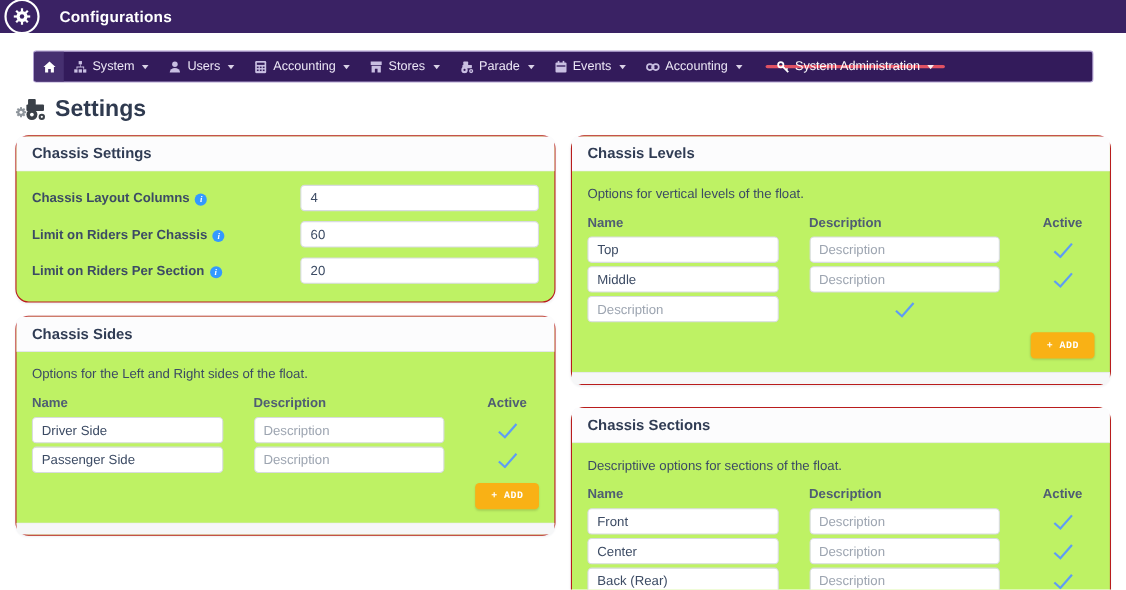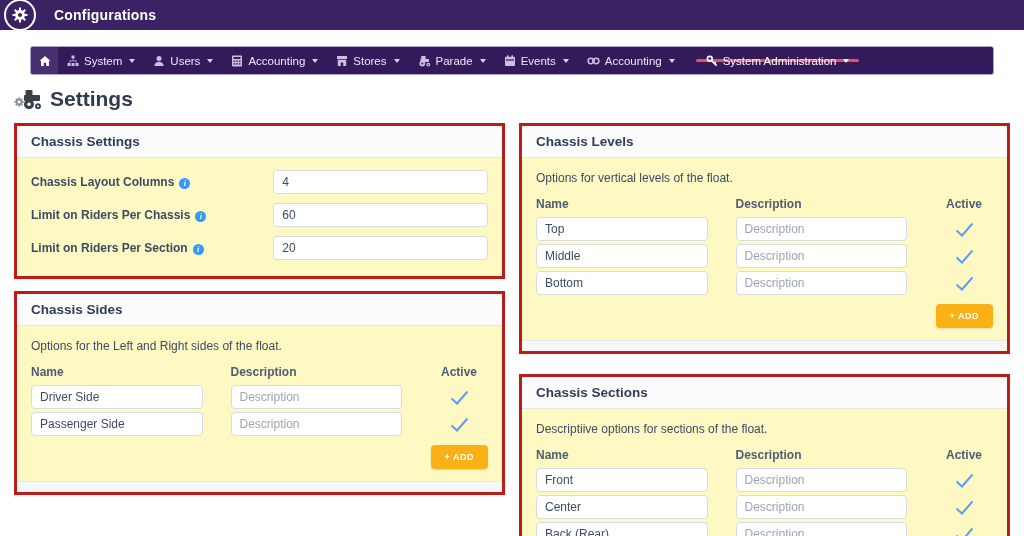--- a/index.html
+++ b/index.html
@@ -58,21 +58,21 @@
   .main { padding:10px 14px 0 14px; }
   .page-title-row { display:flex; align-items:center; gap:9px; margin:2px 0 12px 0; }
   .page-title { font-size:21px; font-weight:600; color:#2f3a4f; }
 
   .grid {
     display:grid; grid-template-columns:1fr 1fr; column-gap:14px; align-items:start;
   }
 
   
   .card {
-    background:#fef9c3; border:3px solid #b91c1c; border-radius:0;
+    background:#bef264; border:1px solid #b91c1c; border-radius:12px;
     box-shadow:0 1px 2px rgba(60,75,100,.08);
   }
   .card + .card { margin-top:12px; }
   .col-right .card + .card { margin-top:20px; }
   .card-header {
     padding:8px 14px; font-size:13.5px; font-weight:bold; color:#303c54;
     background:#fcfcfd; border-bottom:1px solid #e4e7ea;
     border-radius:5px 5px 0 0;
   }
   .card-body { padding:12px 14px 12px 14px; }
@@ -112,21 +112,21 @@
   }
   .list-head { font-size:12px; font-weight:bold; color:#4f5d73; margin-bottom:6px; }
   .list-head .col-active { text-align:center; }
   .list-row { margin-bottom:3px; }
   .check-cell { display:flex; justify-content:center; cursor:pointer; }
   .add-row { display:flex; justify-content:flex-end; margin-top:9px; }
   .add-btn {
     background:#f9b115; color:#ffffff; border:none; border-radius:4px;
     font-size:9px; font-weight:bold; letter-spacing:.5px;
     padding:7px 14px; cursor:pointer; box-shadow:0 1px 2px rgba(0,0,0,.12);
-    font-family:Liberation Sans, sans-serif;
+    font-family:Liberation Mono, monospace;
   }
 </style>
 </head>
 <body>
 
 <div class="app-header">
   <div class="brand-badge">
     <span style="display:flex;">
       <svg width="16" height="16" viewBox="0 0 16 16">
         <g fill="#ffffff">
@@ -381,21 +381,20 @@
           <div class="list-row">
             <input class="txt" type="text" value="Middle" style="">
             <input class="txt" type="text" placeholder="Description" style="">
             <span class="check-cell">
               <svg width="19" height="15" viewBox="0 0 19 15" fill="none" stroke="#5e9cf5" stroke-width="2">
                   <path d="M1.5 8.5 L7 13.5 L17.5 1.5"></path>
                 </svg>
             </span>
           </div>
           <div class="list-row">
-            <input class="txt" type="text" value="Bottom" style="">
             <input class="txt" type="text" placeholder="Description" style="">
             <span class="check-cell">
               <svg width="19" height="15" viewBox="0 0 19 15" fill="none" stroke="#5e9cf5" stroke-width="2">
                   <path d="M1.5 8.5 L7 13.5 L17.5 1.5"></path>
                 </svg>
             </span>
           </div>
 
           <div class="add-row">
             <button class="add-btn">+ ADD</button>

